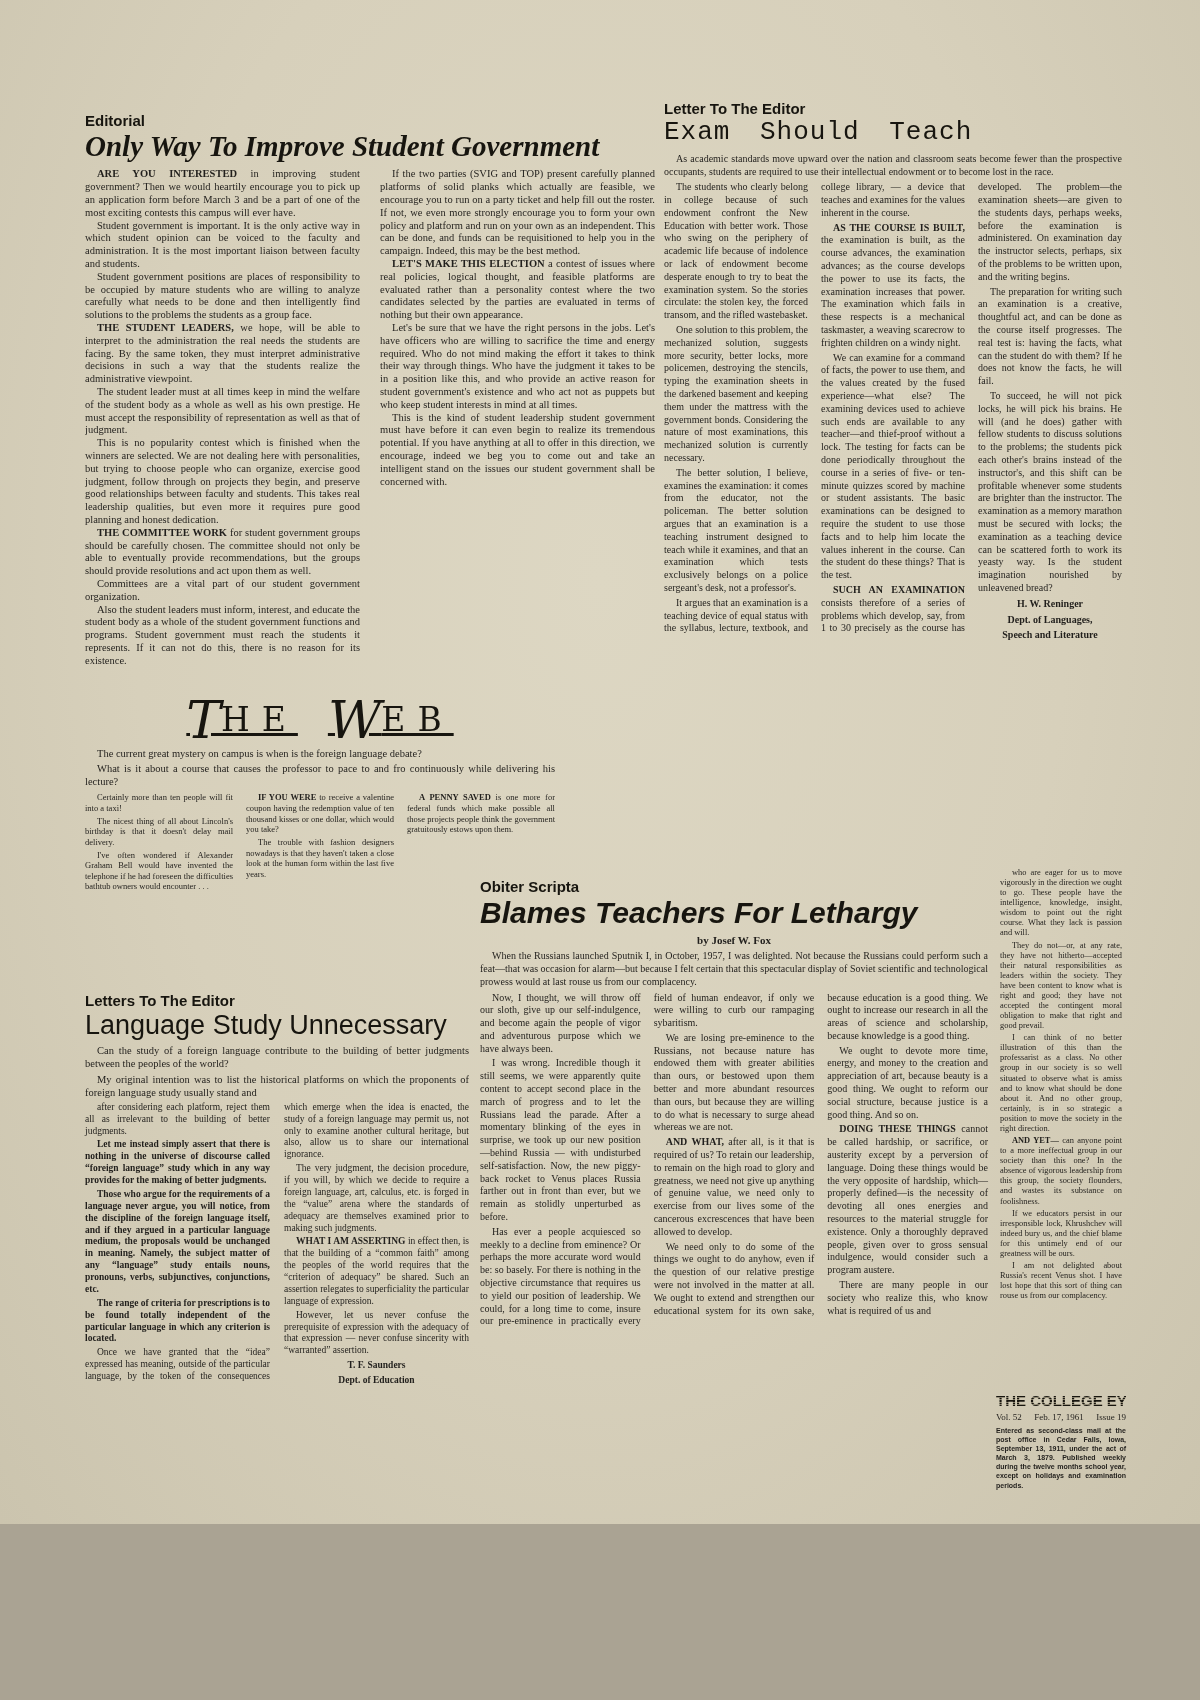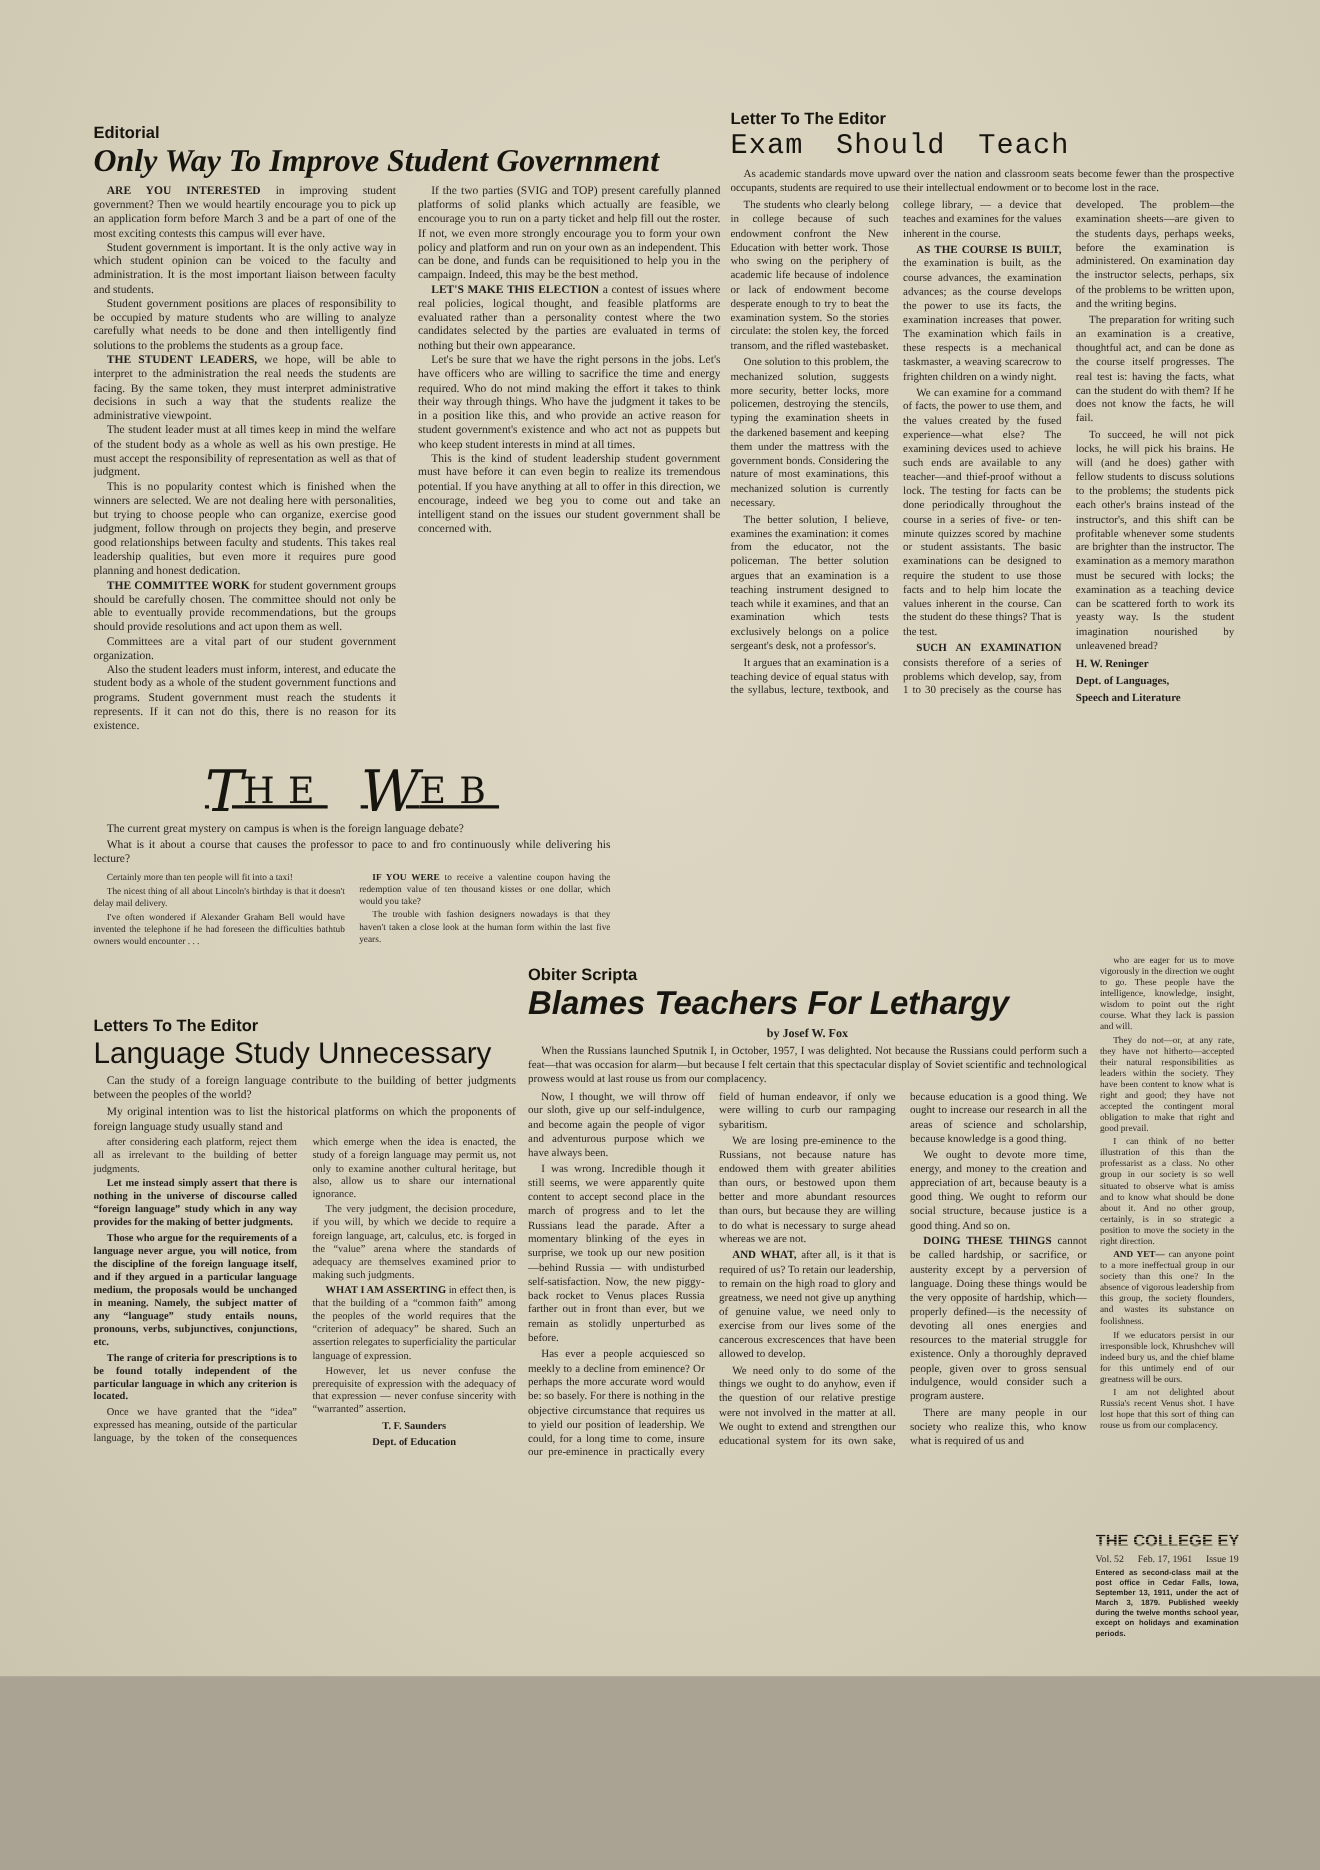--- a/index.html
+++ b/index.html
@@ -11,21 +11,21 @@
   section,aside{position:absolute;}
   .kicker{font-family:"Liberation Sans",sans-serif;font-weight:bold;font-size:15px;margin:0 0 2px;color:#17150f;}
   h1{margin:0;color:#17150f;}
   .headline-serif{font-family:"Liberation Serif",serif;font-style:italic;font-weight:bold;font-size:29px;line-height:1.05;}
   .headline-exam{font-family:Liberation Mono, monospace;font-weight:normal;font-size:26px;letter-spacing:1px;word-spacing:13px;line-height:1.05;}
   .headline-obiter{font-family:"Liberation Sans",sans-serif;font-weight:bold;font-style:italic;font-size:30px;line-height:1.05;}
   .headline-lang{font-family:"Liberation Sans",sans-serif;font-weight:normal;font-size:27px;line-height:1.05;}
   .byline{font-size:11px;font-weight:bold;text-align:center;margin:5px 0 2px;}
   p{margin:0 0 2px;text-indent:12px;text-align:justify;hyphens:auto;}
   p.bold{font-weight:bold;}
-  p.sig{font-weight:bold;text-align:left;text-indent:0;margin:3px 0 0;}
+  p.sig{font-weight:bold;text-align:center;text-indent:0;margin:3px 0 0;}
   p.sig-center{font-weight:bold;text-align:center;text-indent:0;margin:3px 0 0;}
   b.lead{font-weight:bold;}
 
   #editorial{left:85px;top:112px;width:570px;}
   #editorial .edbody{margin-top:7px;font-size:10.5px;line-height:1.22;columns:2;column-gap:20px;height:520px;column-fill:auto;overflow:hidden;}
   #editorial .edbody p{margin:0;}
 
   #exam{left:664px;top:100px;width:458px;}
   #exam .intro-wrap{margin-top:6px;font-size:10px;line-height:1.3;}
   #exam .cols3{margin-top:3px;font-size:10px;line-height:1.28;columns:3;column-gap:13px;}
@@ -38,21 +38,21 @@
   #web .web-intro{margin-top:5px;font-size:10.5px;line-height:1.25;}
   #web .web-cols{display:flex;gap:13px;margin-top:4px;}
   #web .wcol{flex:1;font-size:8.5px;line-height:1.25;}
 
   #obiter{left:480px;top:878px;width:508px;}
   #obiter .intro-wrap{margin-top:3px;font-size:10px;line-height:1.3;}
   #obiter .cols3{margin-top:4px;font-size:10px;line-height:1.28;columns:3;column-gap:13px;}
 
   #obiter-tail{left:1000px;top:868px;width:122px;font-size:8.4px;line-height:1.2;}
 
-  #langstudy{left:85px;top:924px;width:384px;}
+  #langstudy{left:85px;top:992px;width:384px;}
   #langstudy .intro-wrap{margin-top:5px;font-size:10.5px;line-height:1.25;}
   #langstudy .cols2{margin-top:3px;font-size:9.5px;line-height:1.25;columns:2;column-gap:14px;}
 
   #masthead{left:996px;top:1392px;width:130px;}
   .eye-title{font-family:"Liberation Sans",sans-serif;font-weight:bold;font-size:15px;white-space:nowrap;color:#17150f;}
   @supports (-webkit-background-clip: text){
     .eye-title{background:repeating-linear-gradient(0deg,#17150f 0 1.5px,#837c67 1.5px 2.5px);-webkit-background-clip:text;-webkit-text-fill-color:transparent;}
   }
   .eye-vol{display:flex;justify-content:space-between;font-size:9px;font-weight:normal;margin-top:3px;}
   .eye-fine{font-family:"Liberation Sans",sans-serif;font-size:7px;line-height:1.3;font-weight:bold;text-align:justify;margin-top:4px;}
@@ -113,20 +113,23 @@
     <div class="web-cols">
       <div class="wcol">
           <p>Certainly more than ten people will fit into a taxi!</p>
           <p>The nicest thing of all about Lincoln's birthday is that it doesn't delay mail delivery.</p>
           <p>I've often wondered if Alexander Graham Bell would have invented the telephone if he had foreseen the difficulties bathtub owners would encounter . . .</p>
         </div>
       <div class="wcol">
           <p><b class="lead">IF YOU WERE </b>to receive a valentine coupon having the redemption value of ten thousand kisses or one dollar, which would you take?</p>
           <p>The trouble with fashion designers nowadays is that they haven't taken a close look at the human form within the last five years.</p>
         </div>
+      <div class="wcol">
+          <p><b class="lead">A PENNY SAVED </b>is one more for federal funds which make possible all those projects people think the government gratuitously estows upon them.</p>
+        </div>
     </div>
   </section>
 
   <section id="obiter">
     <div class="kicker">Obiter Scripta</div>
     <h1 class="headline-obiter">Blames Teachers For Lethargy</h1>
     <div class="byline">by Josef W. Fox</div>
     <div class="intro-wrap">
         <p>When the Russians launched Sputnik I, in October, 1957, I was delighted. Not because the Russians could perform such a feat—that was occasion for alarm—but because I felt certain that this spectacular display of Soviet scientific and technological prowess would at last rouse us from our complacency.</p>
       </div>

